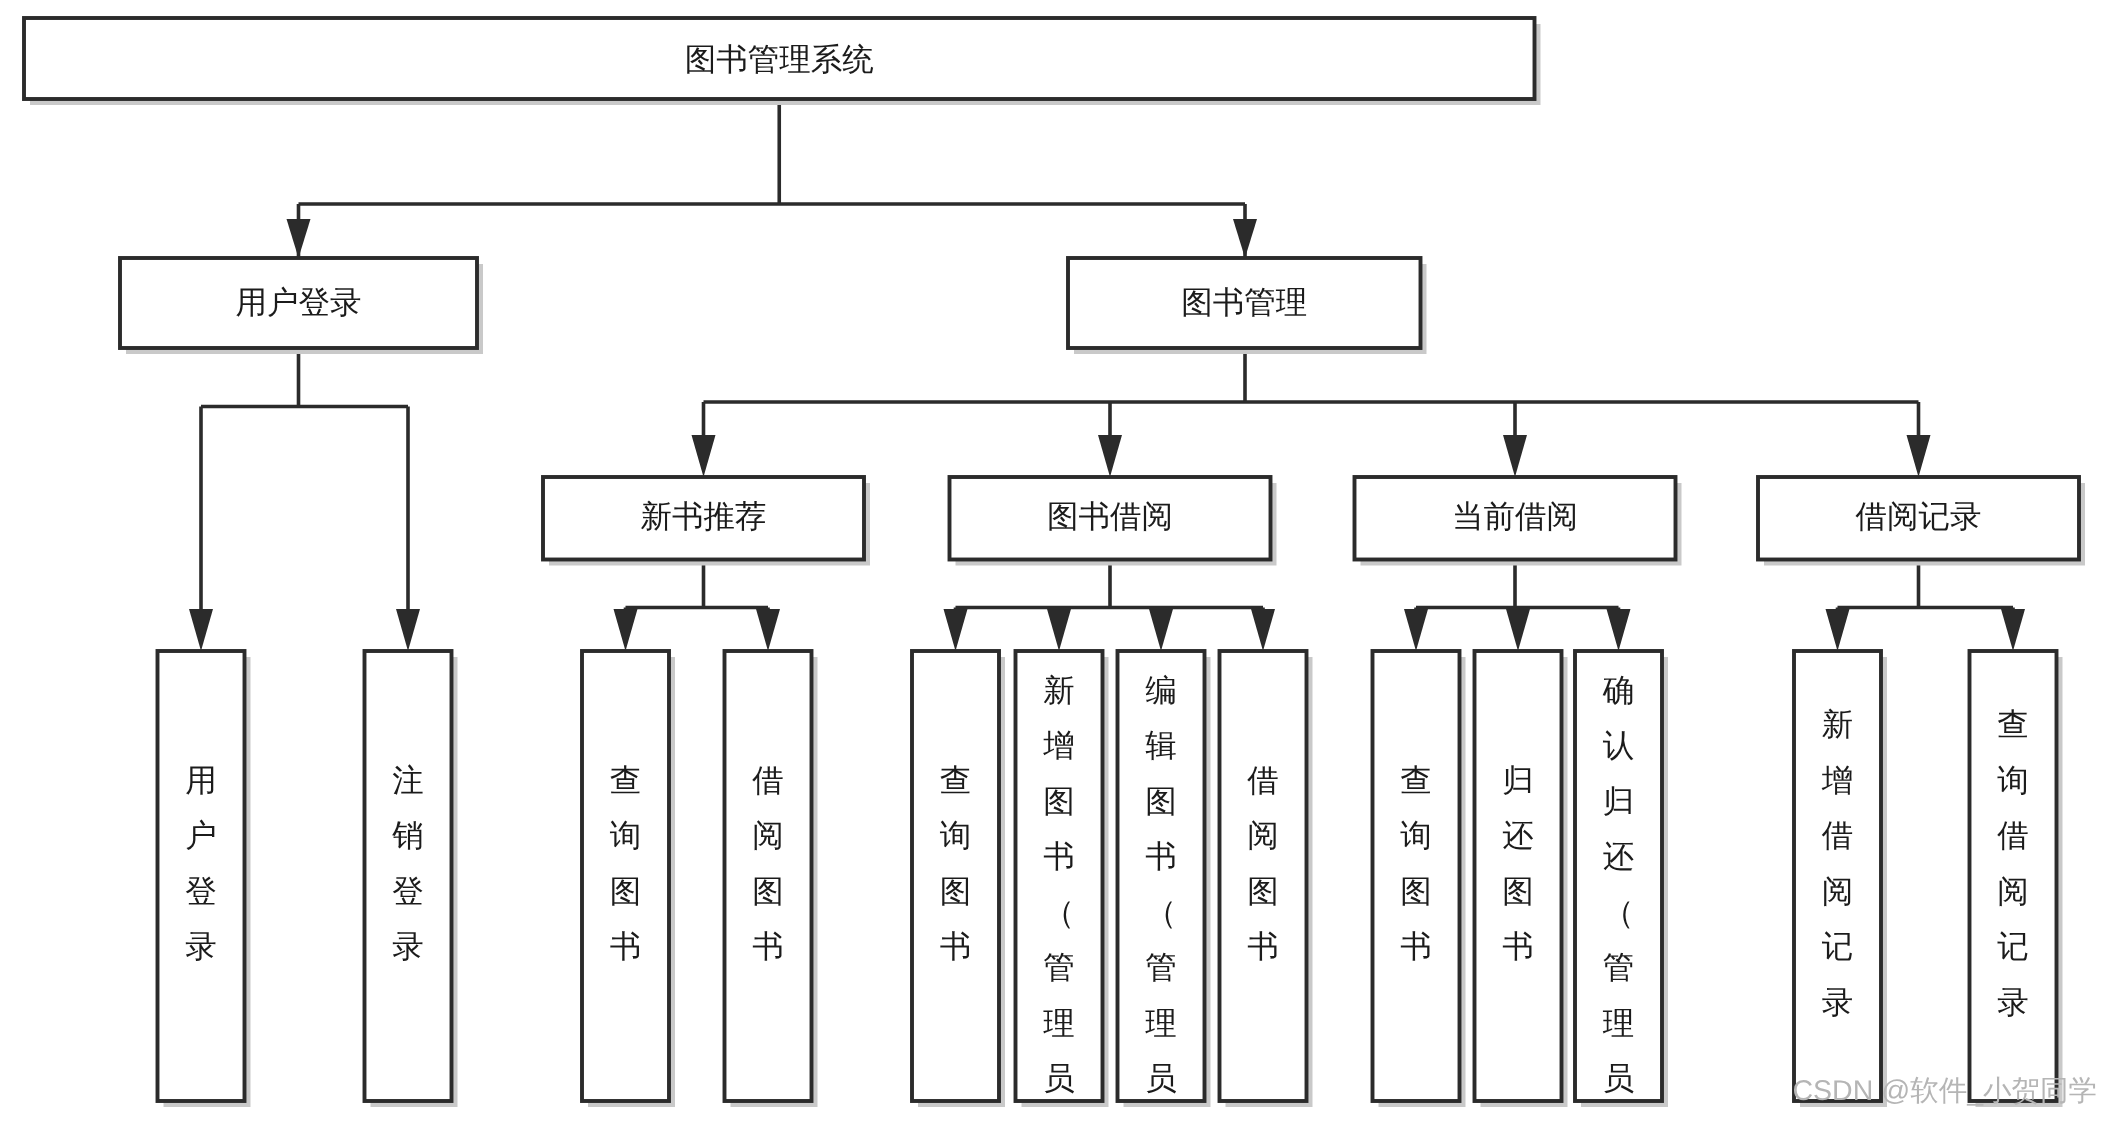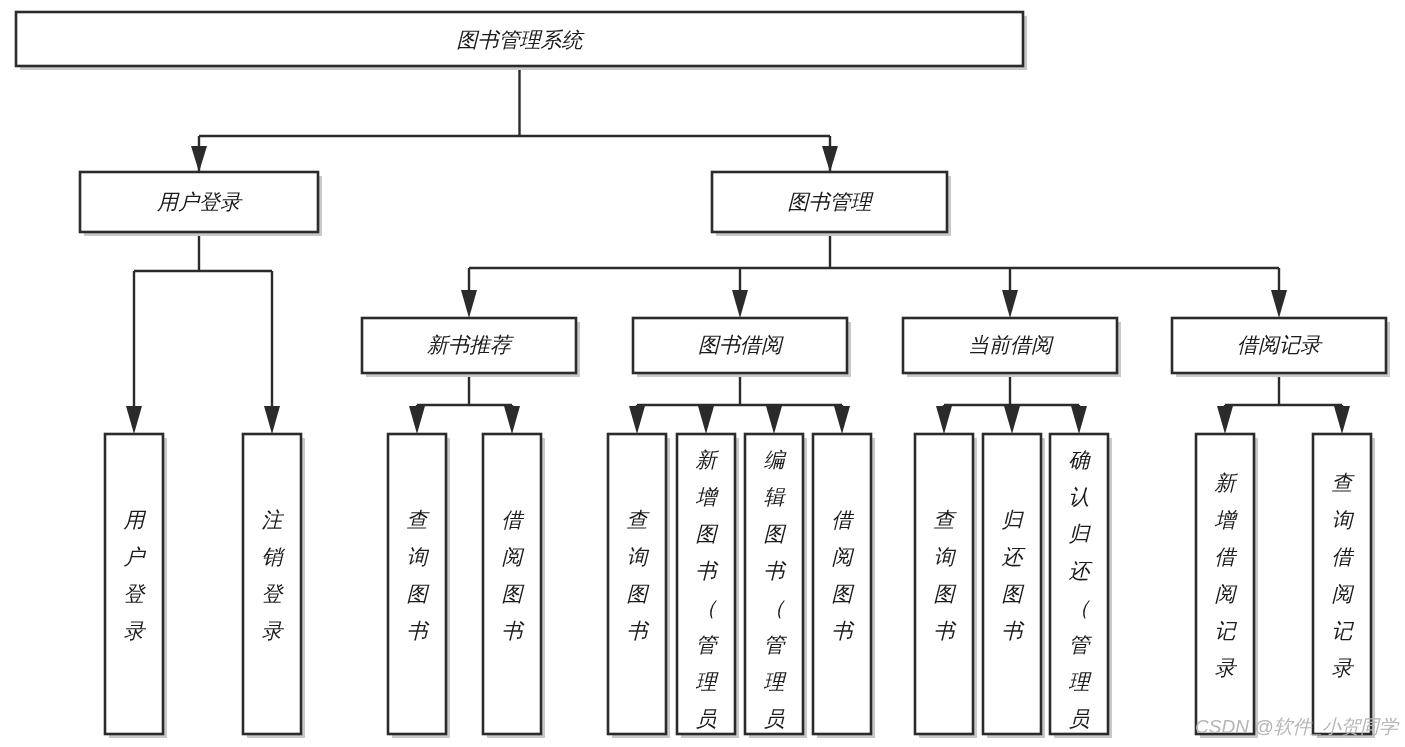--- a/index.html
+++ b/index.html
@@ -11,21 +11,20 @@
     width: 1405px;
     height: 747px;
     font-family: "Liberation Sans", "DejaVu Sans", sans-serif;
     overflow: hidden;
     position: relative;
   }
   #diagram-root {
     position: relative;
     width: 1405px;
     height: 698px;
-    font-style: italic;
   }
   svg.diagram-canvas {
     position: absolute;
     top: 0;
     left: 0;
     width: 1405px;
     height: 747px;
   }
   .node-box {
     fill: #ffffff;

